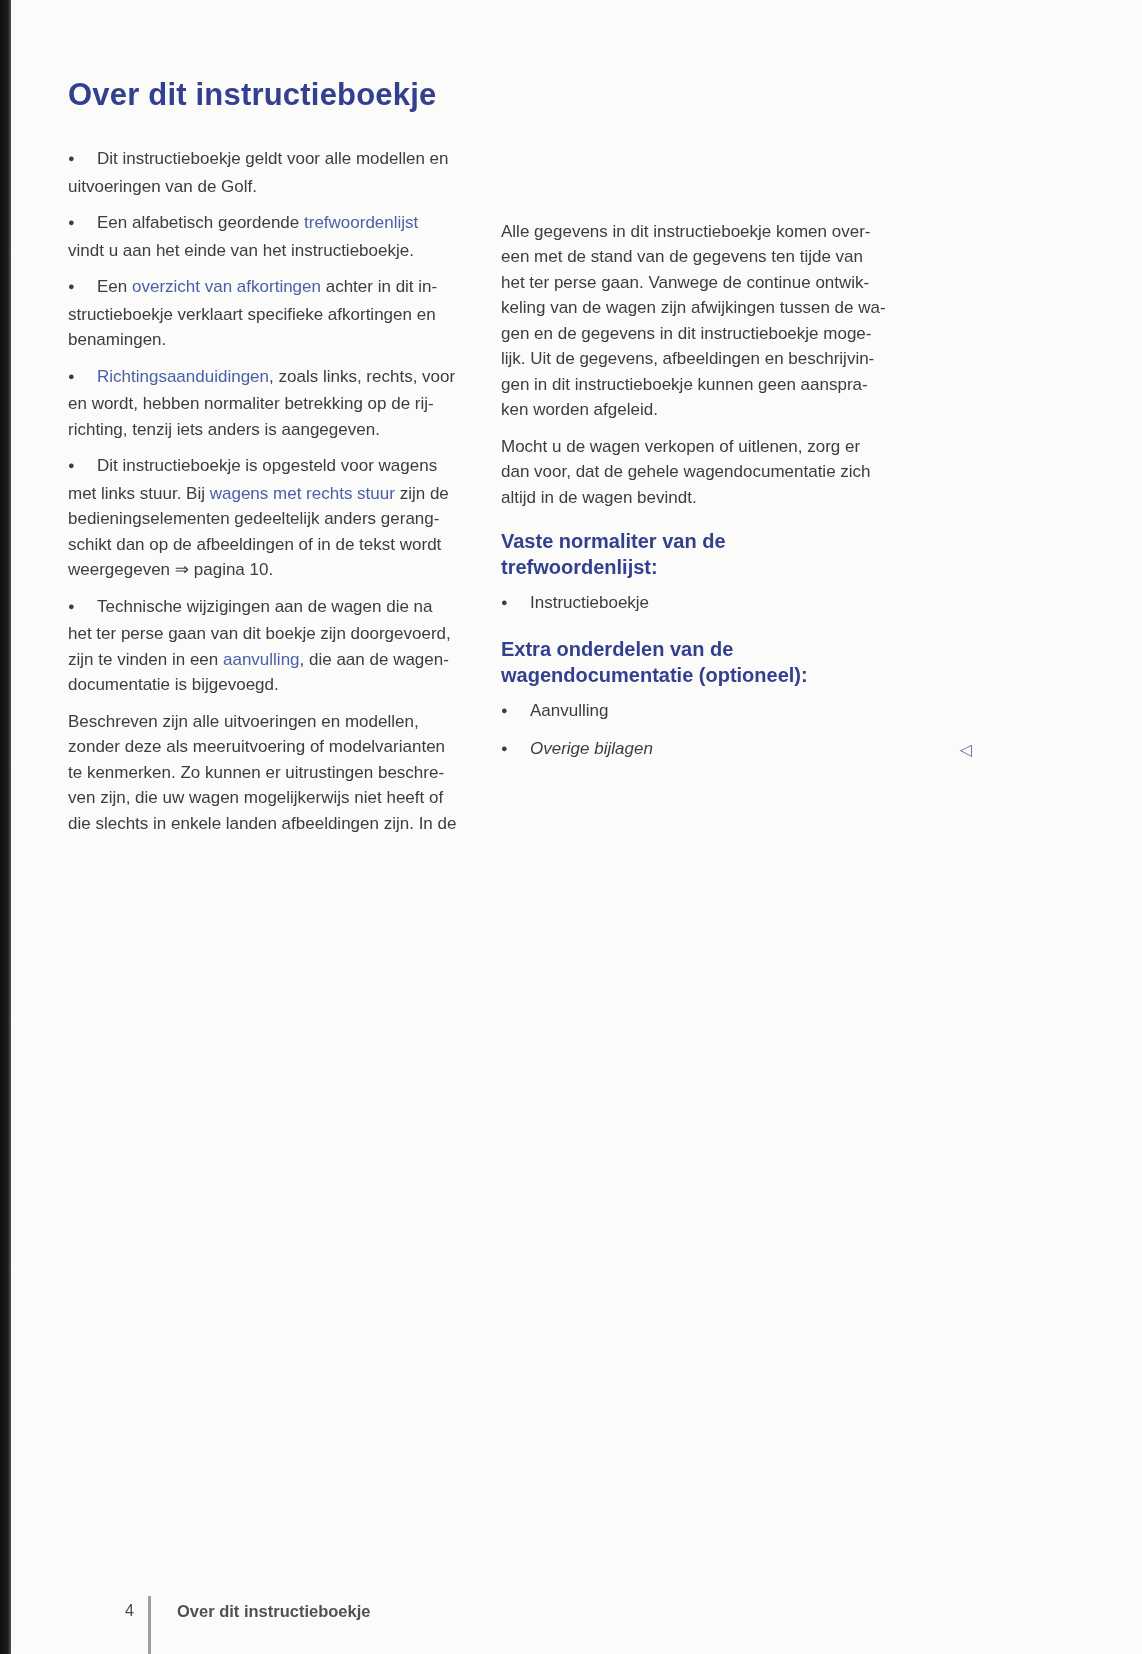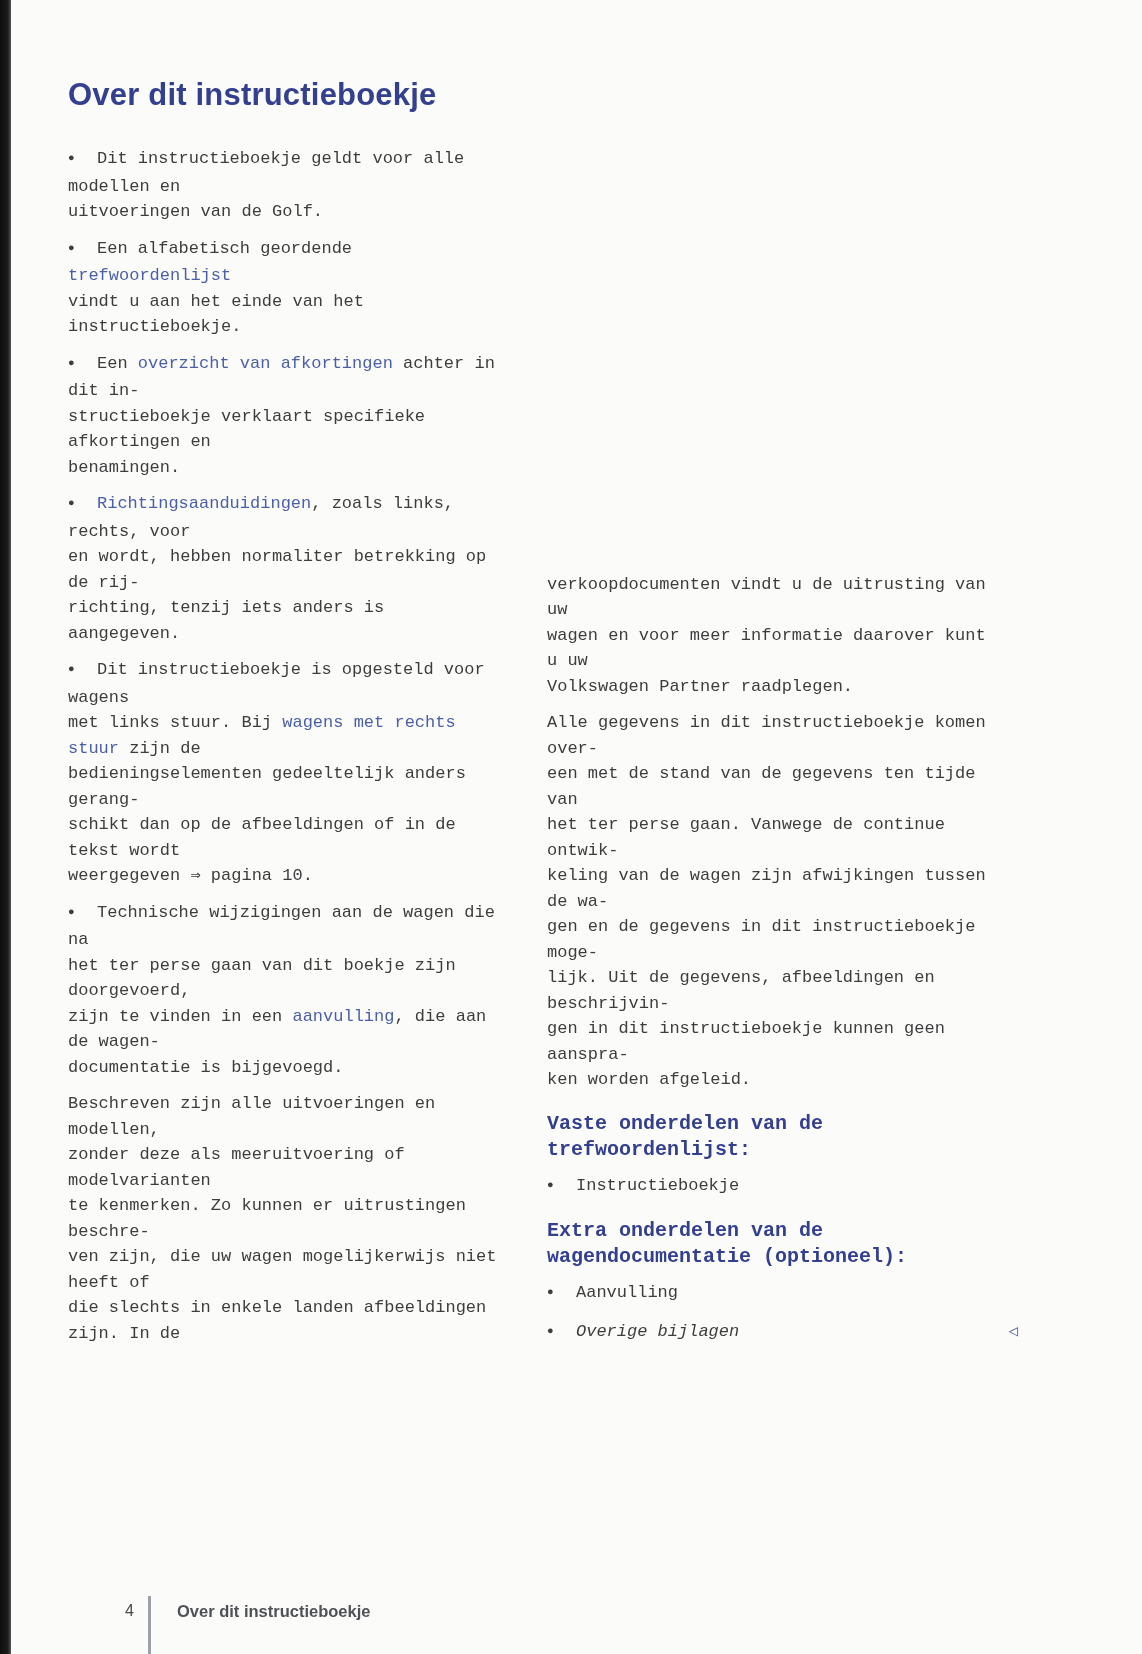--- a/index.html
+++ b/index.html
@@ -14,21 +14,21 @@
   .scan-edge {
     position:absolute; left:0; top:0; width:11px; height:1654px;
     background:linear-gradient(to right,#0e0e0e 0%,#1c1c1c 70%,#555 100%);
   }
   .page { padding:78px 70px 0 68px; }
   h1.page-title {
     margin:0 0 34px 0;
     font-size:31px; line-height:34px; font-weight:700;
     color:#333f8f; letter-spacing:.2px;
   }
-  .columns { display:flex; gap:46px; align-items:flex-end;font-family:Liberation Mono, monospace; }
+  .columns { display:flex; align-items:center; }
   .col { font-size:17px; line-height:25.5px; }
   .col-left  { width:433px; }
   .col-right { width:444px; }
   .blk { margin:0 0 11px 0; position:relative; }
   .blk.heading {
     margin:18px 0 10px 0;
     color:#333f8f; font-weight:700; font-size:20px; line-height:26px;
   }
   .blk.heading:first-child { margin-top:0; }
   .bullet {
@@ -68,23 +68,23 @@
     <div class="col col-left" id="col-left">
         <div class="blk bullet-item"><span class="bullet">●</span><span>Dit instructieboekje geldt voor alle modellen en</span><br><span>uitvoeringen van de Golf.</span></div>
         <div class="blk bullet-item"><span class="bullet">●</span><span>Een alfabetisch geordende </span><span class="link">trefwoordenlijst</span><br><span>vindt u aan het einde van het instructieboekje.</span></div>
         <div class="blk bullet-item"><span class="bullet">●</span><span>Een </span><span class="link">overzicht van afkortingen</span><span> achter in dit in-</span><br><span>structieboekje verklaart specifieke afkortingen en</span><br><span>benamingen.</span></div>
         <div class="blk bullet-item"><span class="bullet">●</span><span class="link">Richtingsaanduidingen</span><span>, zoals links, rechts, voor</span><br><span>en wordt, hebben normaliter betrekking op de rij-</span><br><span>richting, tenzij iets anders is aangegeven.</span></div>
         <div class="blk bullet-item"><span class="bullet">●</span><span>Dit instructieboekje is opgesteld voor wagens</span><br><span>met links stuur. Bij </span><span class="link">wagens met rechts stuur</span><span> zijn de</span><br><span>bedieningselementen gedeeltelijk anders gerang-</span><br><span>schikt dan op de afbeeldingen of in de tekst wordt</span><br><span>weergegeven ⇒ pagina 10.</span></div>
         <div class="blk bullet-item"><span class="bullet">●</span><span>Technische wijzigingen aan de wagen die na</span><br><span>het ter perse gaan van dit boekje zijn doorgevoerd,</span><br><span>zijn te vinden in een </span><span class="link">aanvulling</span><span>, die aan de wagen-</span><br><span>documentatie is bijgevoegd.</span></div>
         <div class="blk para"><span>Beschreven zijn alle uitvoeringen en modellen,</span><br><span>zonder deze als meeruitvoering of modelvarianten</span><br><span>te kenmerken. Zo kunnen er uitrustingen beschre-</span><br><span>ven zijn, die uw wagen mogelijkerwijs niet heeft of</span><br><span>die slechts in enkele landen afbeeldingen zijn. In de</span></div>
       </div>
     <div class="col col-right" id="col-right">
-        <div class="blk para"><span>verkoopdocumenten vindt u de uitrusting van uw</span><br><span>wagen en voor meer informatie daarover kunt u uw</span><br><span>Volkswagen Partner raadplegen.</span></div>
         <div class="blk para"><span>Alle gegevens in dit instructieboekje komen over-</span><br><span>een met de stand van de gegevens ten tijde van</span><br><span>het ter perse gaan. Vanwege de continue ontwik-</span><br><span>keling van de wagen zijn afwijkingen tussen de wa-</span><br><span>gen en de gegevens in dit instructieboekje moge-</span><br><span>lijk. Uit de gegevens, afbeeldingen en beschrijvin-</span><br><span>gen in dit instructieboekje kunnen geen aanspra-</span><br><span>ken worden afgeleid.</span></div>
-        <div class="blk heading"><span>Vaste onderdelen van de</span><br><span>trefwoordenlijst:</span></div>
+        <div class="blk para"><span>Mocht u de wagen verkopen of uitlenen, zorg er</span><br><span>dan voor, dat de gehele wagendocumentatie zich</span><br><span>altijd in de wagen bevindt.</span></div>
+        <div class="blk heading"><span>Vaste normaliter van de</span><br><span>trefwoordenlijst:</span></div>
         <div class="blk bullet-item"><span class="bullet">●</span><span>Instructieboekje</span></div>
         <div class="blk heading"><span>Extra onderdelen van de</span><br><span>wagendocumentatie (optioneel):</span></div>
         <div class="blk bullet-item"><span class="bullet">●</span><span>Aanvulling</span></div>
         <div class="blk bullet-item"><span class="bullet">●</span><span class="italic">Overige bijlagen</span><span class="end-marker">◁</span></div>
       </div>
   </div>
 </div>
 
 <div class="footer">
   <span class="pagenum">4</span>

